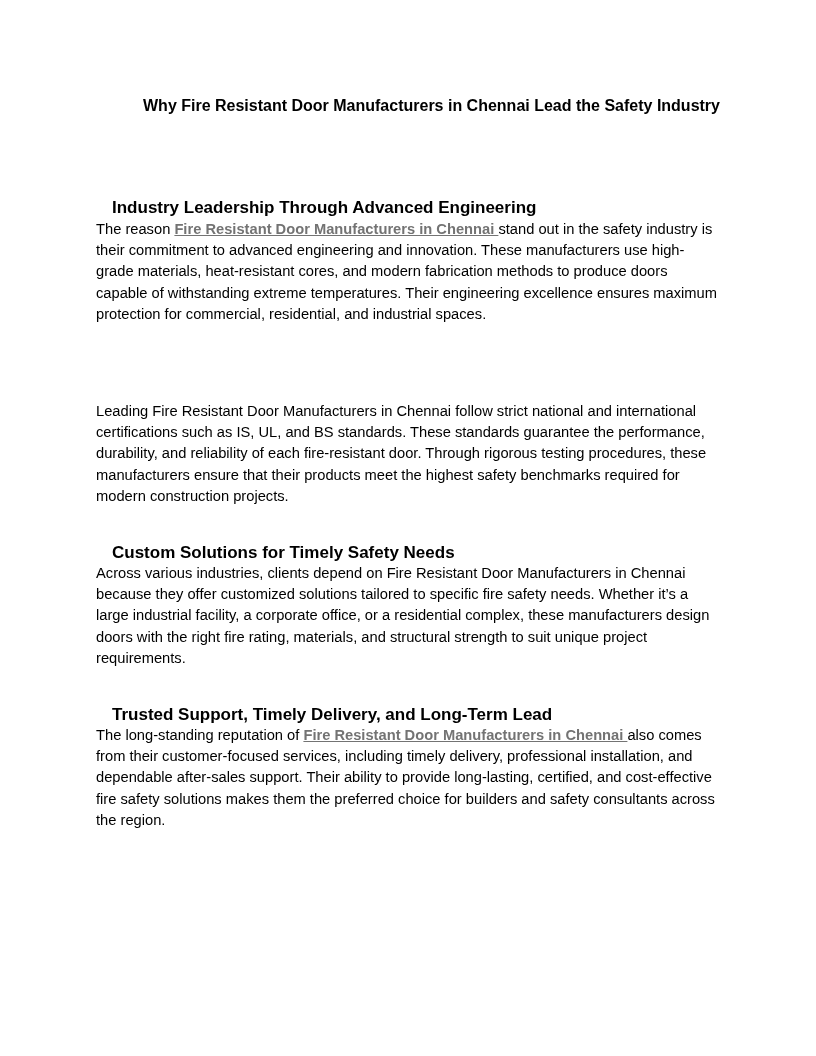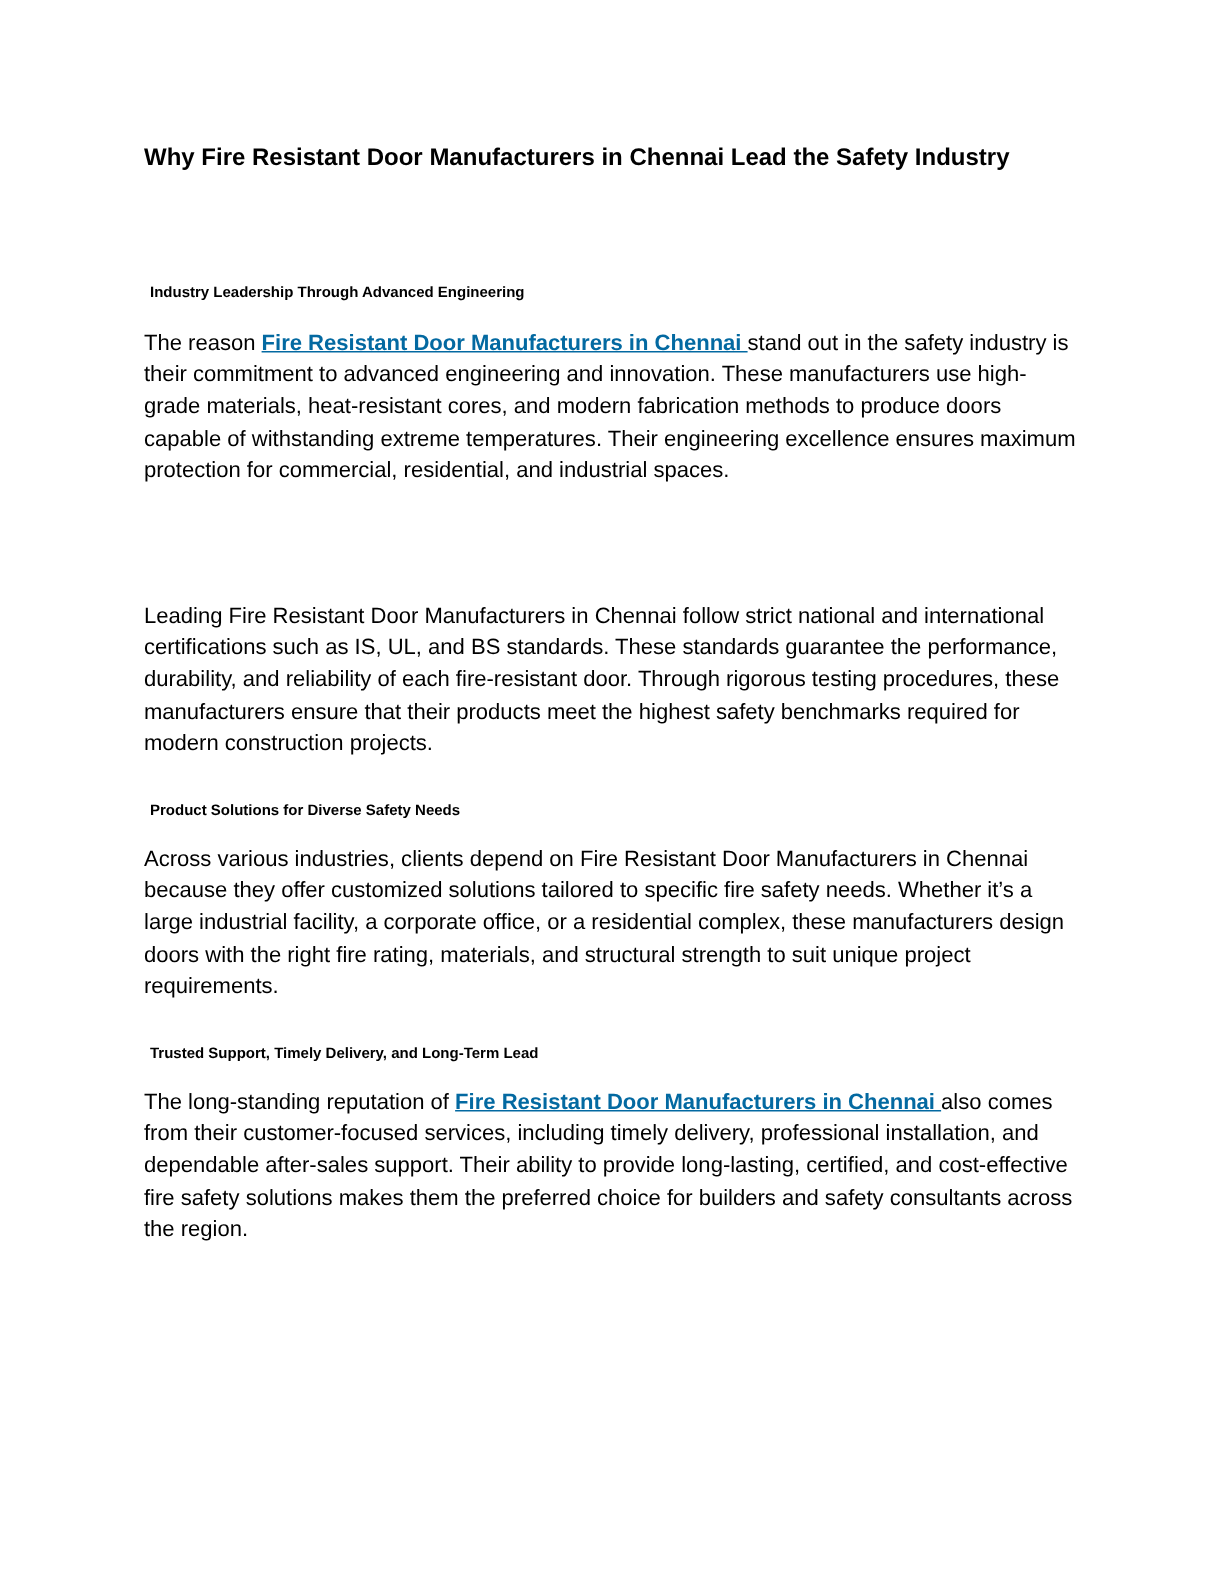--- a/index.html
+++ b/index.html
@@ -1,32 +1,32 @@
 <!DOCTYPE html>
 <html><head>
 <meta charset="utf-8">
 <style>
   html, body { margin: 0; padding: 0; background: #ffffff; }
   body { width: 816px; height: 1056px; position: relative; overflow: hidden;
          font-family: "Liberation Sans", sans-serif; color: #000000; }
   .page { position: absolute; left: 96px; top: 94px; width: 624px; }
-  .title { font-size: 16px; font-weight: bold; line-height: 23px; margin: 0; }
-  .h2 { font-size: 10px; font-weight: bold; line-height: 20px; margin: 4px; position: absolute; left: 0; }
+  .title { font-size: 16px; font-weight: bold; line-height: 23px; margin: 0; text-align: right; }
+  .h2 { font-size: 17px; font-weight: bold; line-height: 20px; margin: 16px; position: absolute; left: 0; }
   .p { font-size: 14.7px; line-height: 21.2px; margin: 0; position: absolute; left: 0; width: 624px; }
-  .link { color: #0369a1; font-weight: bold; text-decoration: underline; cursor: pointer; }
+  .link { color: #737373; font-weight: bold; text-decoration: underline; cursor: pointer; }
 </style>
 </head>
 <body>
 
 <div class="page">
   <h1 class="title">Why Fire Resistant Door Manufacturers in Chennai Lead the Safety Industry</h1>
 
   <h2 class="h2" style="top:88px">Industry Leadership Through Advanced Engineering</h2>
   <p class="p" style="top:125px"><span>The reason </span><a class="link">Fire Resistant Door Manufacturers in Chennai </a><span>stand out in the safety industry is their commitment to advanced engineering and innovation. These manufacturers use high-grade materials, heat-resistant cores, and modern fabrication methods to produce doors capable of withstanding extreme temperatures. Their engineering excellence ensures maximum protection for commercial, residential, and industrial spaces.</span></p>
 
   <p class="p" style="top:307px">Leading Fire Resistant Door Manufacturers in Chennai follow strict national and international certifications such as IS, UL, and BS standards. These standards guarantee the performance, durability, and reliability of each fire-resistant door. Through rigorous testing procedures, these manufacturers ensure that their products meet the highest safety benchmarks required for modern construction projects.</p>
 
-  <h2 class="h2" style="top:433px">Product Solutions for Diverse Safety Needs</h2>
+  <h2 class="h2" style="top:433px">Custom Solutions for Timely Safety Needs</h2>
   <p class="p" style="top:469px">Across various industries, clients depend on Fire Resistant Door Manufacturers in Chennai because they offer customized solutions tailored to specific fire safety needs. Whether it’s a large industrial facility, a corporate office, or a residential complex, these manufacturers design doors with the right fire rating, materials, and structural strength to suit unique project requirements.</p>
 
   <h2 class="h2" style="top:595px">Trusted Support, Timely Delivery, and Long-Term Lead</h2>
   <p class="p" style="top:631px"><span>The long-standing reputation of </span><a class="link">Fire Resistant Door Manufacturers in Chennai </a><span>also comes from their customer-focused services, including timely delivery, professional installation, and dependable after-sales support. Their ability to provide long-lasting, certified, and cost-effective fire safety solutions makes them the preferred choice for builders and safety consultants across the region.</span></p>
 </div>
 
 </body></html>

